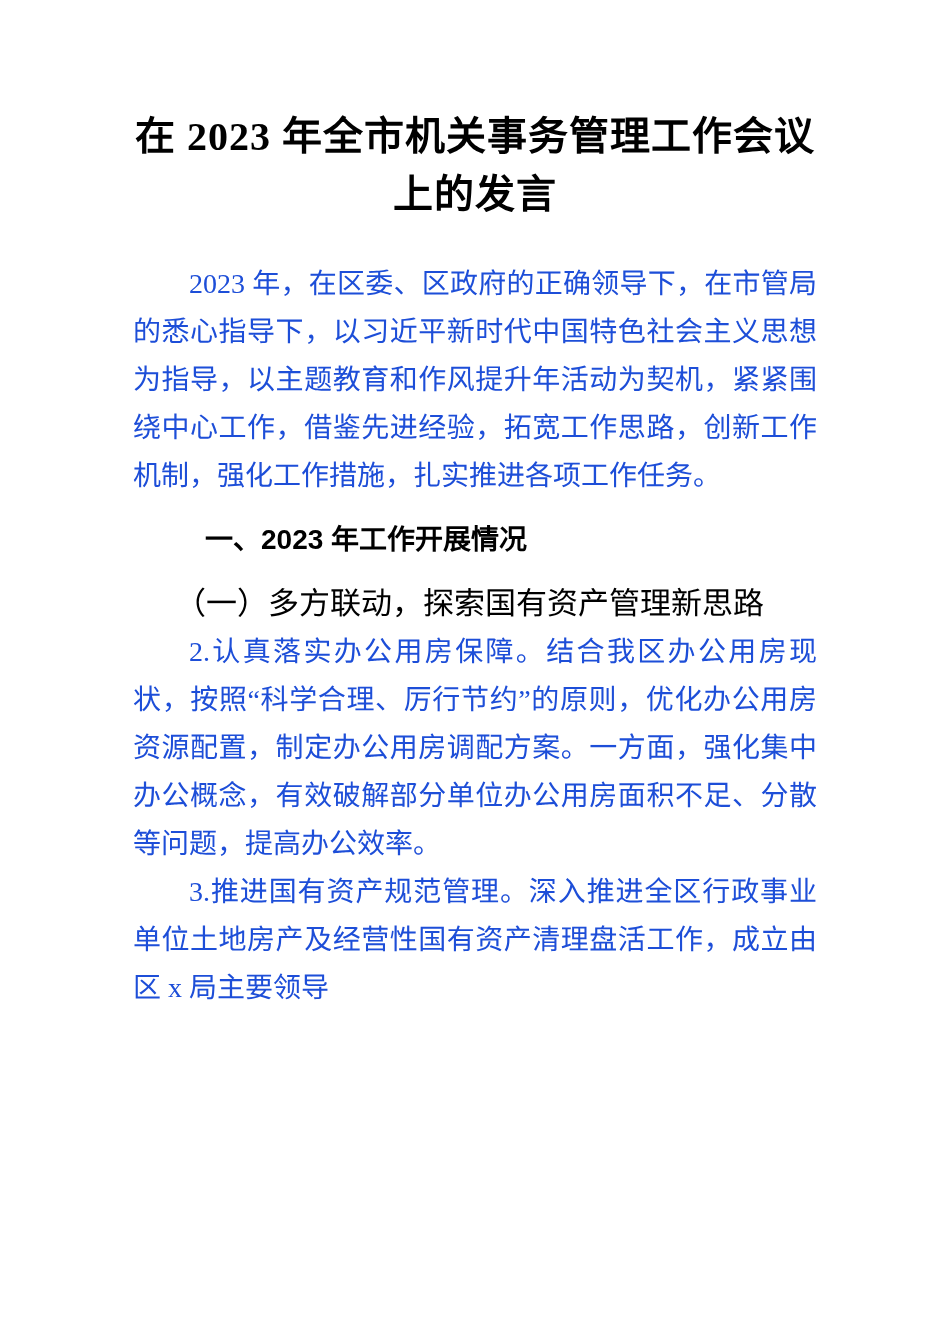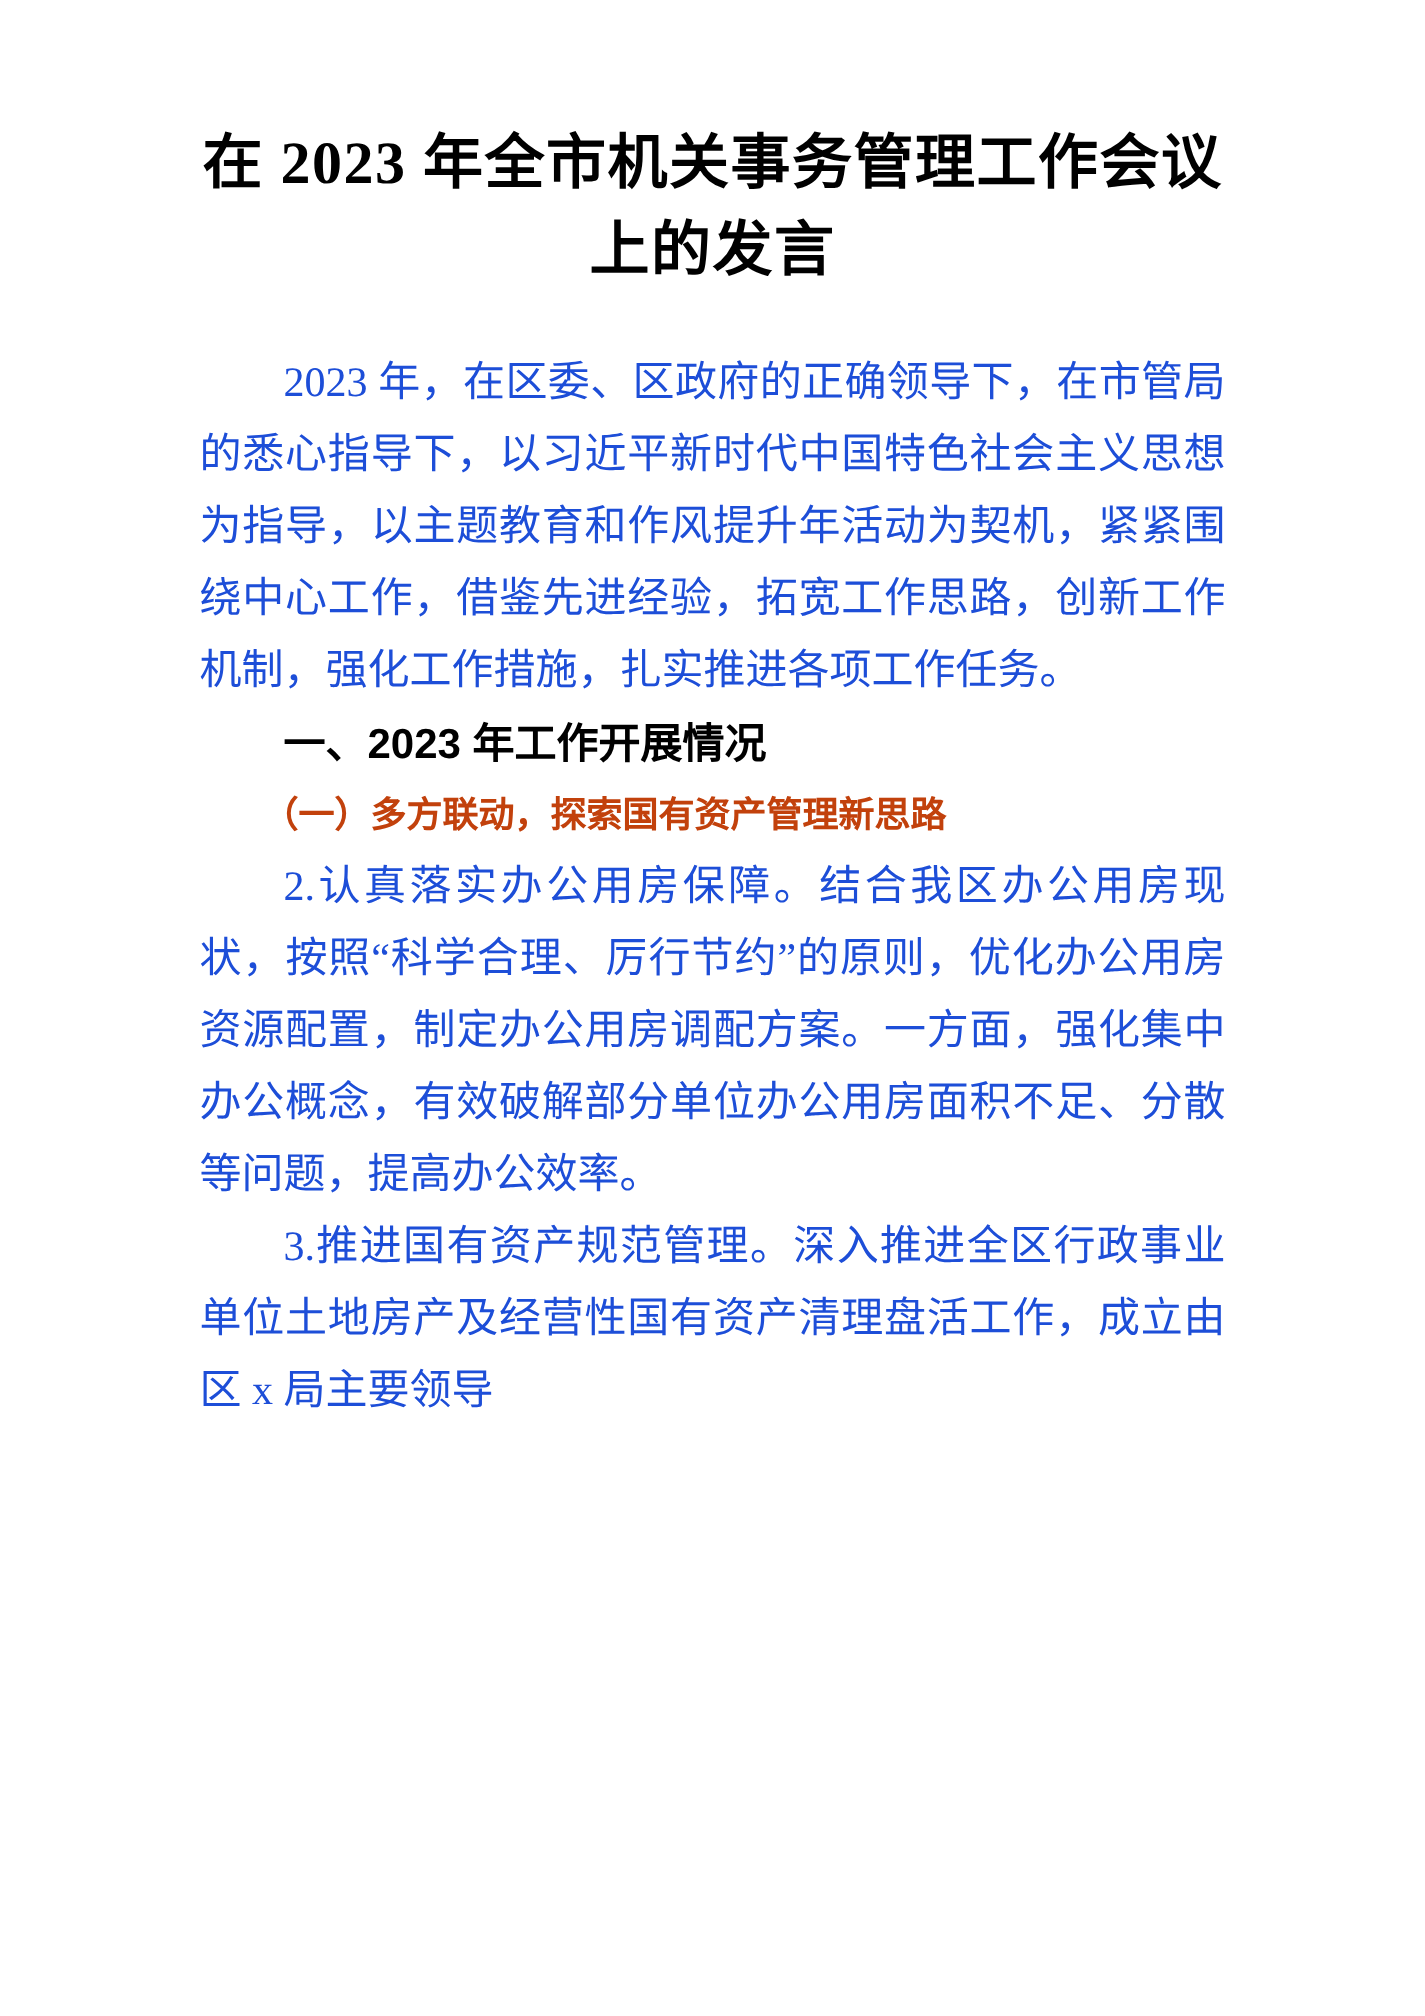--- a/index.html
+++ b/index.html
@@ -7,21 +7,21 @@
     padding: 0;
     background: #ffffff;
   }
   .page {
     position: relative;
     width: 914px;
     height: 1344px;
     margin: 0 auto;
     background: #ffffff;
     box-sizing: border-box;
-    padding: 80px 115px 0 115px;
+    padding: 108px 115px 0 115px;
     overflow: hidden;
     color: #000000;
   }
   .doc-title {
     margin: 0 0 36px 0;
     font-family: "Liberation Serif", "DejaVu Serif", serif;
     font-size: 40px;
     font-weight: bold;
     line-height: 58px;
     text-align: center;
@@ -33,38 +33,38 @@
     font-family: "Liberation Serif", "DejaVu Serif", serif;
     font-size: 28px;
     font-weight: normal;
     line-height: 48px;
     text-align: justify;
     text-justify: inter-character;
     text-indent: 56px;
     color: #1d4ed8;
   }
   .heading-1 {
-    margin: 0;
+    margin: 16px;
     font-family: "Liberation Sans", "DejaVu Sans", sans-serif;
     font-size: 28px;
     font-weight: bold;
     line-height: 48px;
     text-indent: 56px;
     text-align: left;
     color: #000000;
   }
   .heading-2 {
     margin: 0;
     font-family: "Liberation Serif", "DejaVu Serif", serif;
-    font-size: 24px;
-    font-weight: bold;
+    font-size: 31px;
+    font-weight: normal;
     line-height: 48px;
     text-indent: 42px;
     text-align: left;
-    color: #c2410c;
+    color: #000000;
   }
 </style>
 </head>
 <body>
 
 <div class="page">
 
   <h1 class="doc-title">在 2023 年全市机关事务管理工作会议上的发言</h1>
 
   <p class="para">2023 年，在区委、区政府的正确领导下，在市管局的悉心指导下，以习近平新时代中国特色社会主义思想为指导，以主题教育和作风提升年活动为契机，紧紧围绕中心工作，借鉴先进经验，拓宽工作思路，创新工作机制，强化工作措施，扎实推进各项工作任务。</p>

